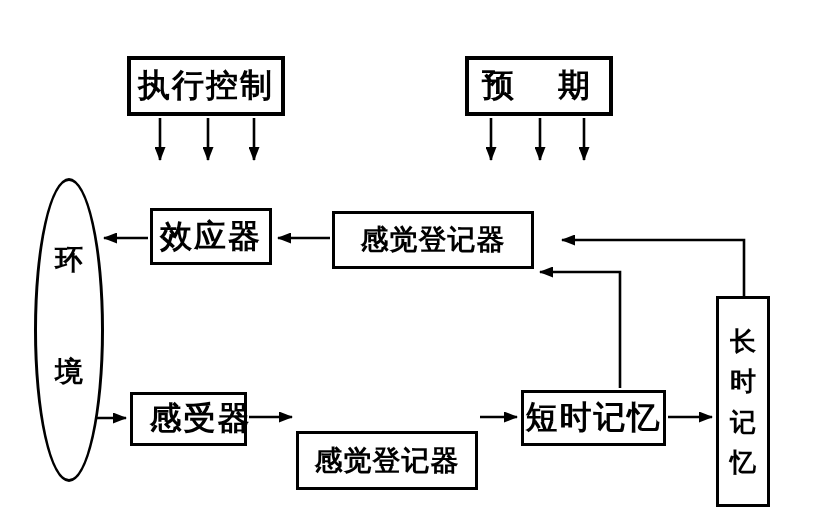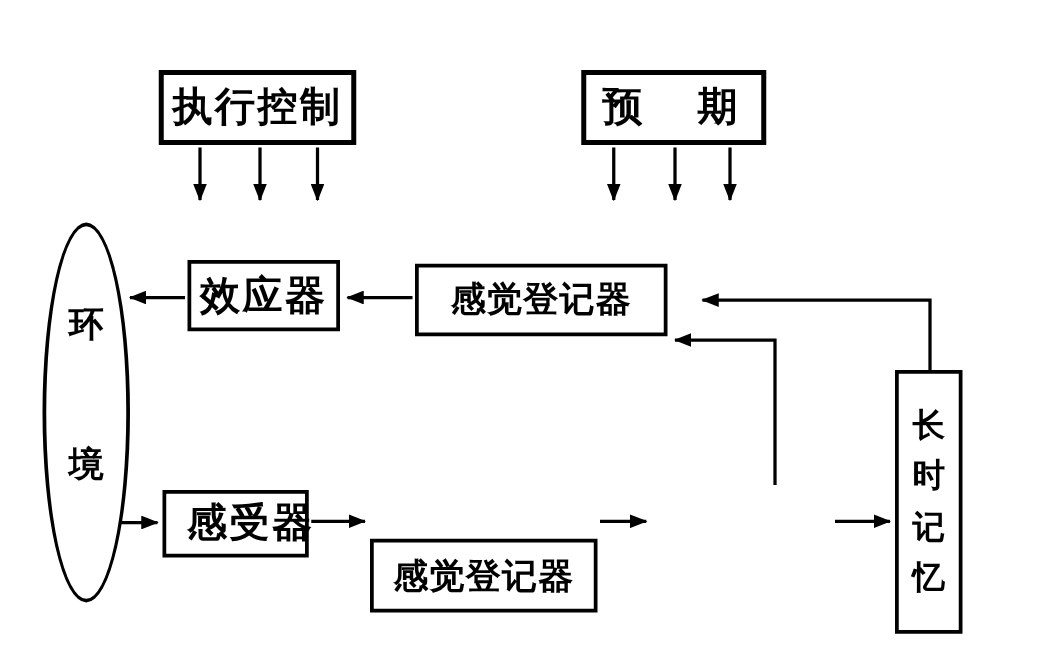--- a/index.html
+++ b/index.html
@@ -149,20 +149,23 @@
   </div>
 
   <div class="box b-receptor">
     <span>感受器</span>
   </div>
 
   <div class="box b-sensereg">
     <span>感觉登记器</span>
   </div>
 
+  <div class="box b-stm">
+    <span>短时记忆</span>
+  </div>
 
   <div class="box b-ltm">
     <span>长</span>
     <span>时</span>
     <span>记</span>
     <span>忆</span>
   </div>
 
 </div>
 

